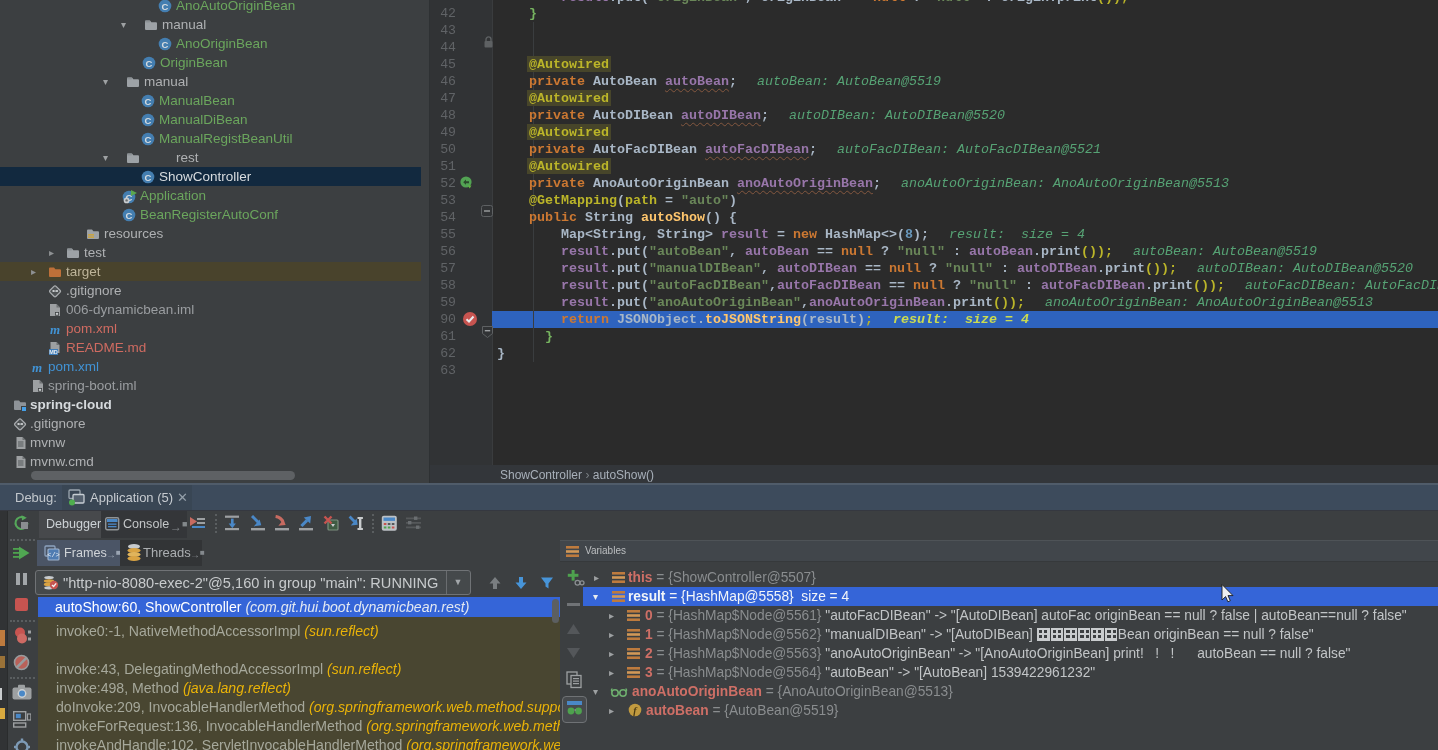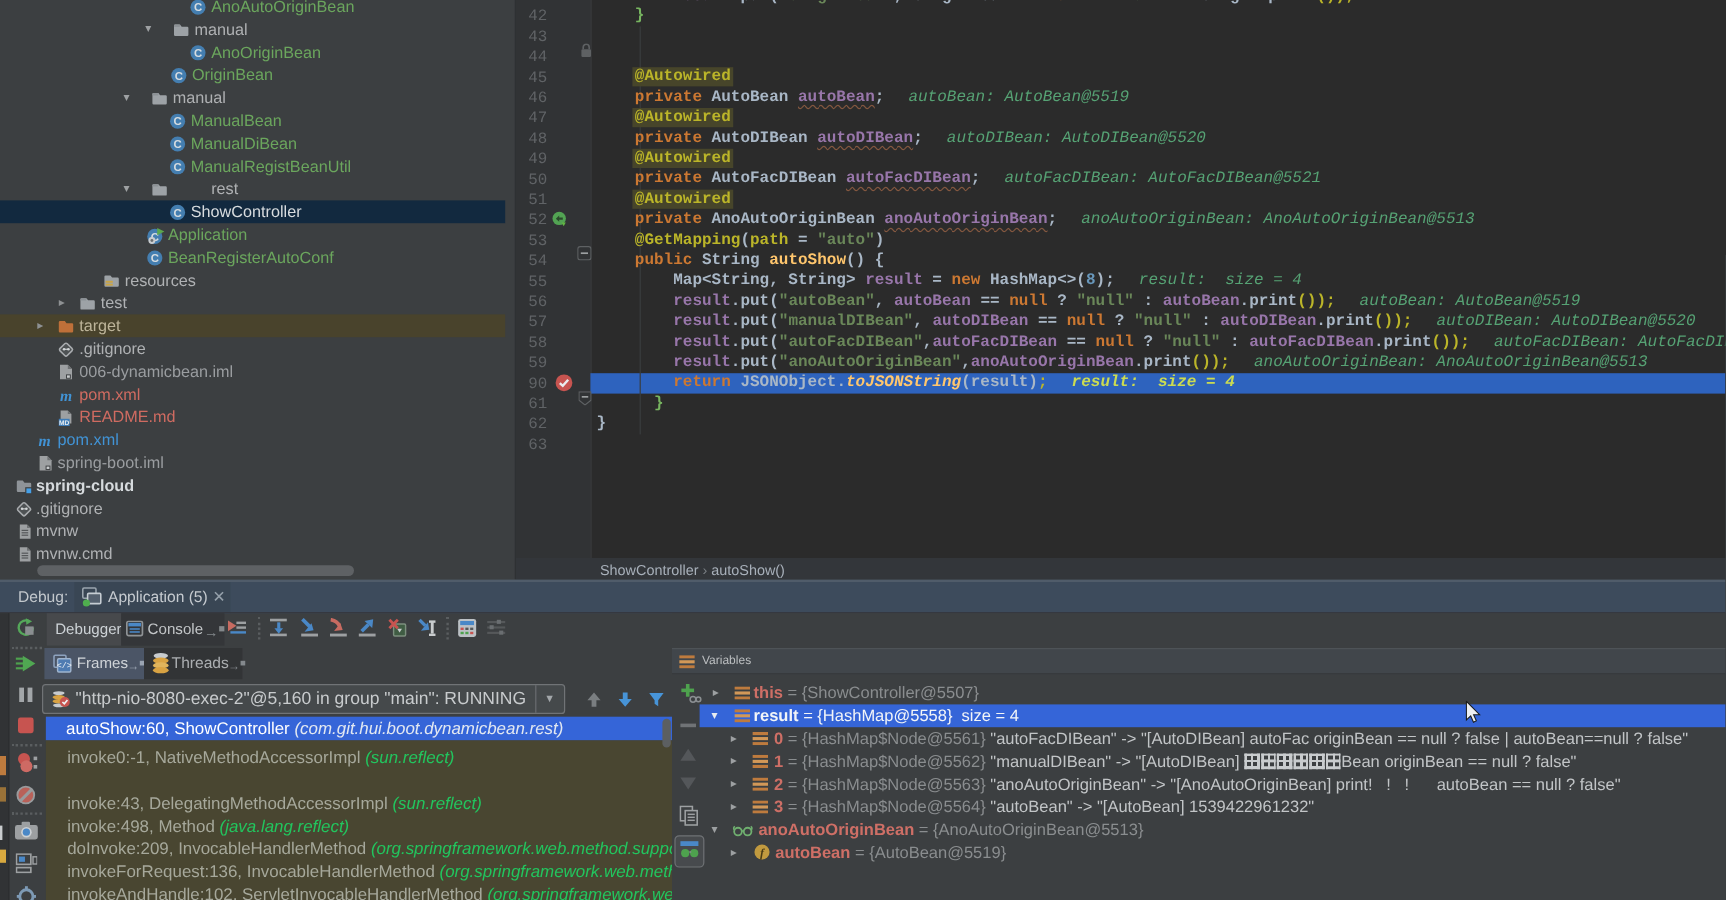--- a/index.html
+++ b/index.html
@@ -5,21 +5,21 @@
 body{background:#3C3F41;font-family:"Liberation Sans",sans-serif;position:relative}
 .a{position:absolute}
 .tr{position:absolute;height:19px;line-height:19px;font-size:13.5px;color:#AFB1B3;white-space:nowrap}
 .arr{position:absolute;width:10px;height:19px;line-height:19px;font-size:10px;color:#9EA1A3}
 .ln{position:absolute;left:430px;width:26px;text-align:right;font:13.2px "Liberation Mono",monospace;color:#606366;height:17px;line-height:17px}
 .cd{position:absolute;left:497px;font:700 13.33px "Liberation Mono",monospace;color:#A9B7C6;height:17px;line-height:17px;white-space:pre}
 .k{color:#CC7832}.an{color:#BBB529}.st{color:#6A8759}.nu{color:#6897BB}.fd{color:#9876AA}.mt{color:#FFC66D}
 .sq{text-decoration:underline wavy #84573F;text-decoration-thickness:1px;text-underline-offset:3px;text-decoration-skip-ink:none}
 .hd{position:absolute;font:italic 13.33px "Liberation Mono",monospace;color:#56A274;height:17px;line-height:17px;white-space:pre}
 .fr{position:absolute;left:56px;height:19px;line-height:19px;font-size:14.1px;color:#A6A89B;white-space:nowrap}
-.fp{font-style:italic;color:#22c55e}
+.fp{font-style:italic;color:#eab308}
 .vr{position:absolute;height:19px;line-height:19px;font-size:13.75px;color:#C2C5C7;white-space:nowrap}
 .vn{color:#CE6F66;font-weight:700}
 .vg{color:#8A8D8F}
 .cjk{display:inline-block;width:12.5px;height:12.5px;margin:0 .5px;vertical-align:-1.5px;background:linear-gradient(#C9CCCE 2px,transparent 2px,transparent 5px,#C9CCCE 5px,#C9CCCE 7px,transparent 7px,transparent 10.5px,#C9CCCE 10.5px),linear-gradient(90deg,#C9CCCE 2px,transparent 2px,transparent 5.5px,#C9CCCE 5.5px 7.5px,transparent 7.5px,transparent 10.5px,#C9CCCE 10.5px)}
 </style></head>
 <body>
 <div class="a" style="left:0;top:0;width:429px;height:483px;background:#3C3F41;overflow:hidden">
 <div class="a" style="left:0;top:167px;width:421px;height:19px;background:#12293F"></div>
 <div class="a" style="left:0;top:262px;width:421px;height:19px;background:#49432C"></div>
 <svg class="a" style="left:158px;top:-1px" width="14" height="14">
@@ -237,21 +237,21 @@
     <div class="cd" style="top:107px;left:529px"><span class="k">private</span> AutoDIBean <span class="fd sq">autoDIBean</span>;</div>
     <div class="cd" style="top:175px;left:529px"><span class="k">private</span> AnoAutoOriginBean <span class="fd sq">anoAutoOriginBean</span>;</div>
     <div class="cd" style="top:141px;left:529px"><span class="k">private</span> AutoFacDIBean <span class="fd sq">autoFacDIBean</span>;</div>
     <div class="cd" style="top:192px;left:529px"><span class="an">@GetMapping</span>(<span class="an">path</span> = <span class="st">"auto"</span>)</div>
     <div class="cd" style="top:209px;left:529px"><span class="k">public</span> String <span class="mt">autoShow</span>() {</div>
     <div class="cd" style="top:226px;left:561px">Map&lt;String, String&gt; <span style="color:#9876AA">result</span> = <span class="k">new</span> HashMap&lt;&gt;(<span class="nu">8</span>);</div>
     <div class="cd" style="top:243px;left:561px"><span style="color:#9876AA">result</span>.put(<span class="st">"autoBean"</span>, <span class="fd">autoBean</span> == <span class="k">null</span> ? <span class="st">"null"</span> : <span class="fd">autoBean</span>.print<span class="an">());</span></div>
     <div class="cd" style="top:260px;left:561px"><span style="color:#9876AA">result</span>.put(<span class="st">"manualDIBean"</span>, <span class="fd">autoDIBean</span> == <span class="k">null</span> ? <span class="st">"null"</span> : <span class="fd">autoDIBean</span>.print<span class="an">());</span></div>
     <div class="cd" style="top:277px;left:561px"><span style="color:#9876AA">result</span>.put(<span class="st">"autoFacDIBean"</span>,<span class="fd">autoFacDIBean</span> == <span class="k">null</span> ? <span class="st">"null"</span> : <span class="fd">autoFacDIBean</span>.print<span class="an">());</span></div>
     <div class="cd" style="top:294px;left:561px"><span style="color:#9876AA">result</span>.put(<span class="st">"anoAutoOriginBean"</span>,<span class="fd">anoAutoOriginBean</span>.print<span class="an">());</span></div>
-    <div class="cd" style="top:311px;left:561px"><span class="k">return</span> JSONObject.<span class="mt" style="font-style:italic">toJSONString</span>(result)<span class="an">;</span></div>
+    <div class="cd" style="top:311px;left:561px"><span class="k">return</span> JSONObject.<span class="mt" style="">toJSONString</span>(result)<span class="an">;</span></div>
     <div class="cd" style="top:328px;left:545px"><span style="color:#77B560">}</span></div>
     <div class="cd" style="top:345px;left:497px">}</div>
     <div class="hd" style="top:73px;left:757px;">autoBean: AutoBean@5519</div>
     <div class="hd" style="top:107px;left:789px;">autoDIBean: AutoDIBean@5520</div>
     <div class="hd" style="top:141px;left:837px;">autoFacDIBean: AutoFacDIBean@5521</div>
     <div class="hd" style="top:175px;left:901px;">anoAutoOriginBean: AnoAutoOriginBean@5513</div>
     <div class="hd" style="top:226px;left:949px;">result:  size = 4</div>
     <div class="hd" style="top:243px;left:1133px;">autoBean: AutoBean@5519</div>
     <div class="hd" style="top:260px;left:1197px;">autoDIBean: AutoDIBean@5520</div>
     <div class="hd" style="top:277px;left:1245px;">autoFacDIBean: AutoFacDIBean@5521</div>

